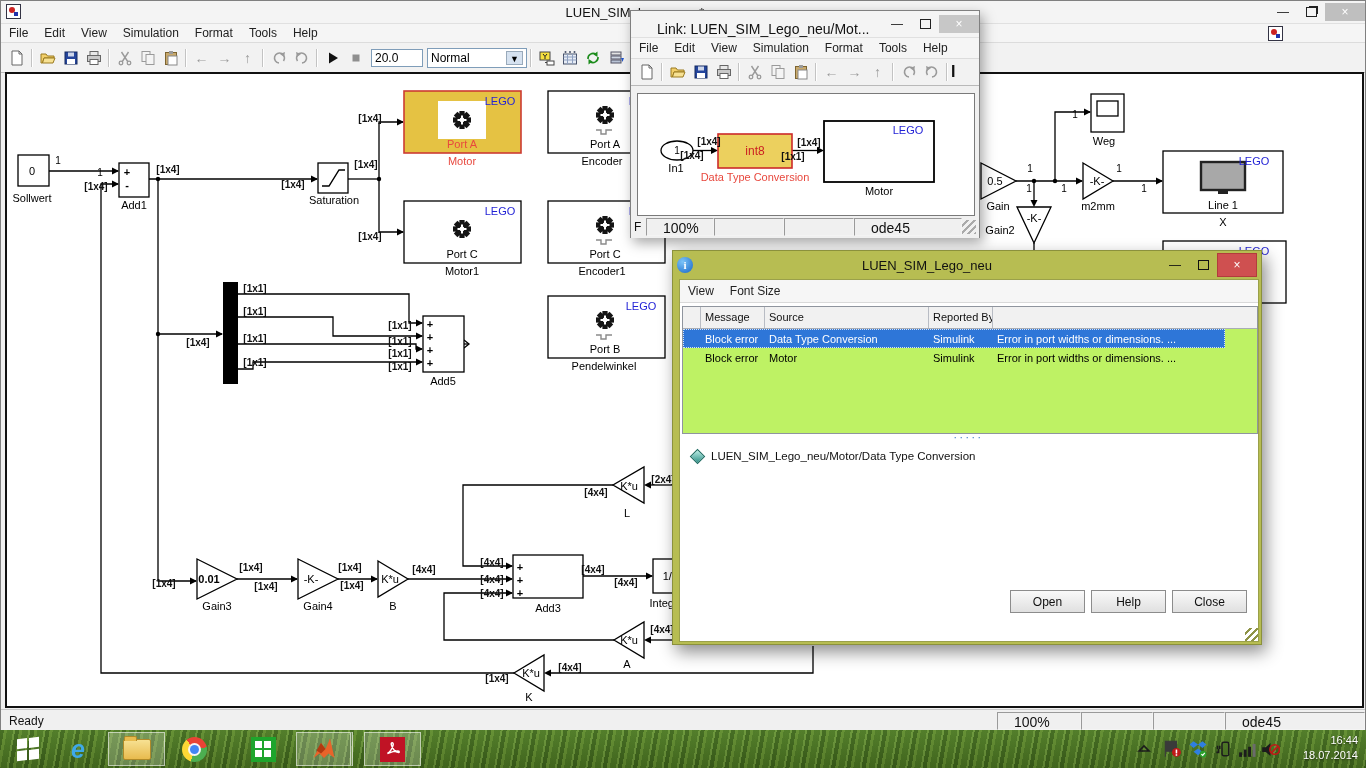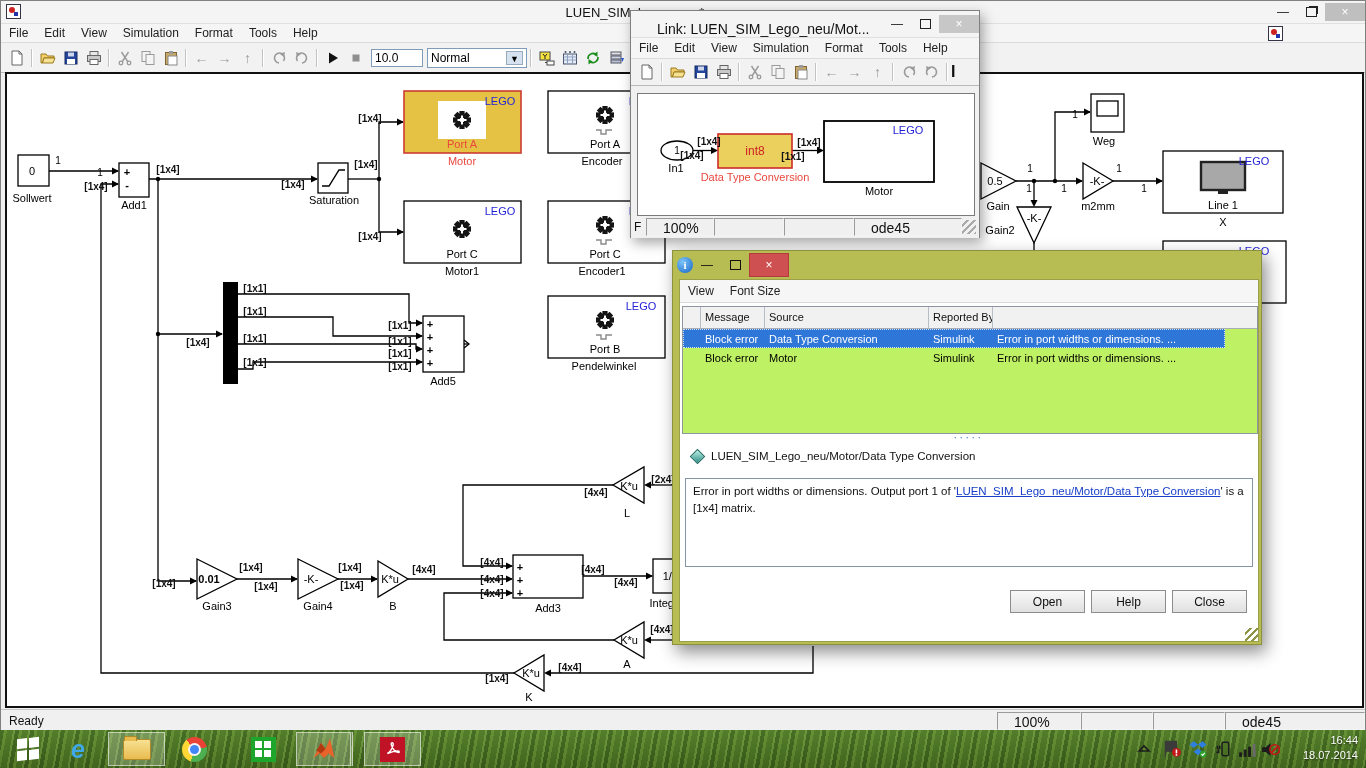--- a/index.html
+++ b/index.html
@@ -266,21 +266,21 @@
       <span class="tbtn">
           <svg class="tbi">
             <use href="#i-play"></use>
           </svg>
         </span>
       <span class="tbtn">
           <svg class="tbi">
             <use href="#i-stop"></use>
           </svg>
         </span>
-      <span style="width:52px;height:18px;background:#fff;border:1px solid #7f9db9;font-size:12px;padding:1px 3px;box-sizing:border-box;margin:0 4px;">10.0</span>
+      <span style="width:52px;height:18px;background:#fff;border:1px solid #7f9db9;font-size:12px;padding:1px 3px;box-sizing:border-box;margin:0 4px;">20.0</span>
       <span style="width:100px;height:20px;background:#fff;border:1px solid #7f9db9;font-size:12px;padding:2px 3px;box-sizing:border-box;display:flex;justify-content:space-between;">
           <span>Normal</span>
           <span style="width:15px;background:#d6e2f0;border:1px solid #9ab;text-align:center;font-size:9px;line-height:14px;">▼</span>
         </span>
       <span class="tsep"></span>
       <span class="tbtn">
           <svg class="tbi">
             <use href="#i-lib"></use>
           </svg>
         </span>
@@ -632,20 +632,21 @@
       <span class="scell" style="width:70px;"></span>
       <span class="scell" style="width:70px;"></span>
       <span class="scell" style="width:108px;">ode45</span>
       <span style="width:14px;height:14px;background:repeating-linear-gradient(135deg,transparent 0 3px,#aaa 3px 5px);"></span>
     </div>
   </div>
 
   <div class="win" id="diagwin" style="z-index:20;">
     <div id="diag-title">
       <span style="width:16px;height:16px;border-radius:50%;background:radial-gradient(circle at 35% 30%,#7cc4f8,#1565c8);color:#fff;font-size:11px;font-weight:bold;text-align:center;line-height:16px;font-family:'Liberation Serif',serif;">i</span>
+      <span class="title-text">LUEN_SIM_Lego_neu</span>
       <span class="winbtn" style="color:#111;">—</span>
       <span class="winbtn">
           <span class="boxglyph" style="border-color:#111;"></span>
         </span>
       <span class="winbtn" style="background:#cf5050;color:#fff;width:38px;height:22px;border:1px solid #b23c3c;">×</span>
     </div>
     <div id="diag-inner">
       <div id="diag-menu">
           <span class="menu-item">View</span>
           <span class="menu-item">Font Size</span>
@@ -675,23 +676,20 @@
         </div>
       </div>
 
       <div class="splitdots" style="top:153px;">·····</div>
 
       <div class="abs" style="left:12px;top:170px;display:flex;align-items:center;gap:8px;">
         <span class="diamond"></span>
         <span style="font-size:11.5px;color:#111;">LUEN_SIM_Lego_neu/Motor/Data Type Conversion</span>
       </div>
 
-      <div class="detailbox" style="left:5px;top:198px;width:568px;height:89px;">
-        <span>Error in port widths or dimensions. Output port 1 of '</span><a>LUEN_SIM_Lego_neu/Motor/Data Type Conversion</a><span>' is a [1x4] matrix.</span>
-      </div>
 
       <button class="dbtn" style="left:330px;top:310px;">Open</button>
       <button class="dbtn" style="left:411px;top:310px;">Help</button>
       <button class="dbtn" style="left:492px;top:310px;">Close</button>
     </div>
     <div class="grip"></div>
   </div>
 
   <div id="taskbar">
     <div class="tb-app" style="left:8px;width:40px;">

